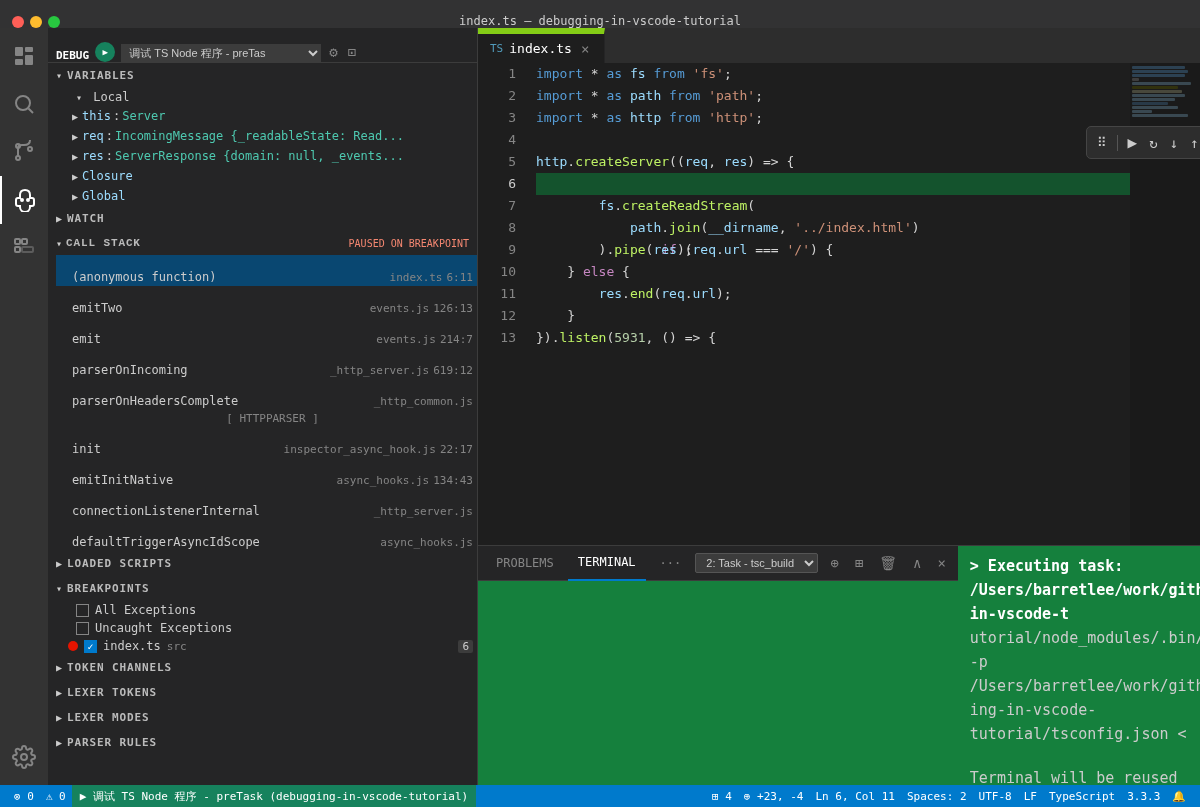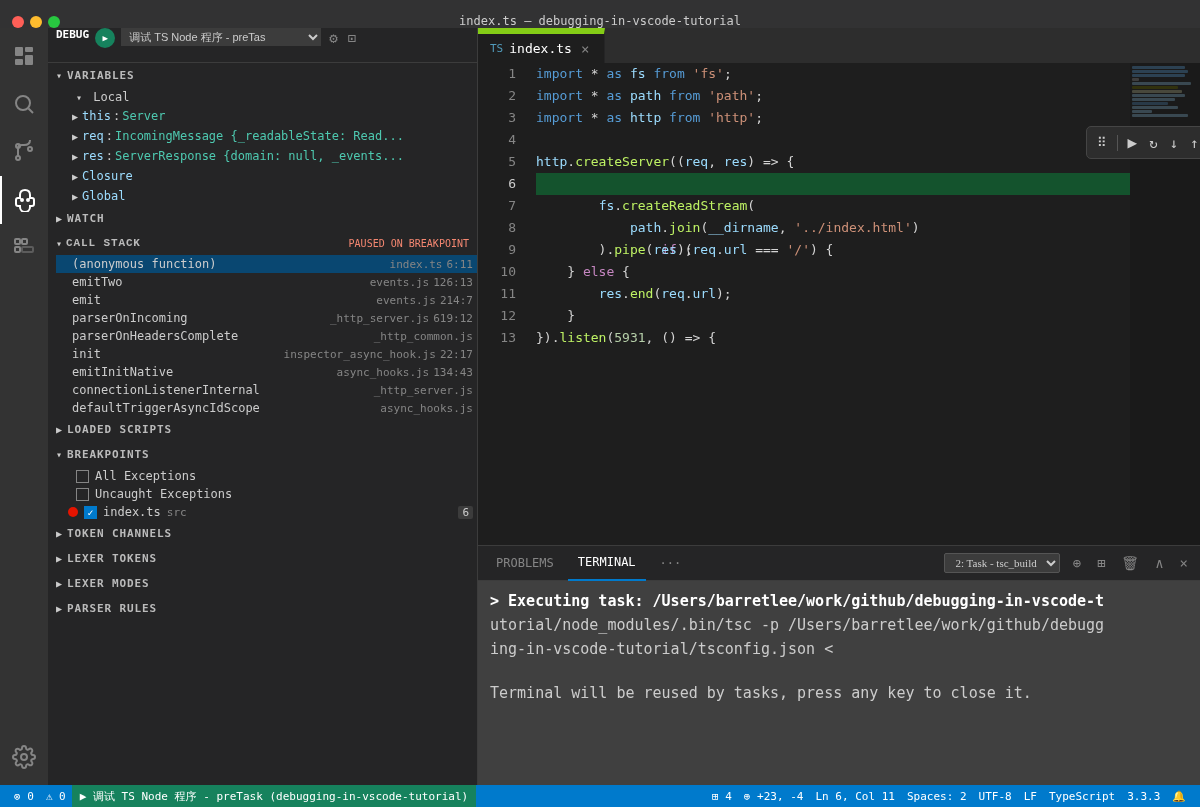--- a/index.html
+++ b/index.html
@@ -92,21 +92,21 @@
       flex-shrink: 0;
       overflow: hidden;
       border-right: 1px solid #3c3c3c;
     }
 
     
     .debug-toolbar {
       height: 35px;
       background: #252526;
       display: flex;
-      align-items: flex-start;
+      align-items: flex-end;
       padding: 0 8px;
       gap: 6px;
       border-bottom: 1px solid #3c3c3c;
       flex-shrink: 0;
     }
     .debug-label {
       color: #ffffff;
       font-size: 11px;
       font-weight: bold;
     }
@@ -198,21 +198,21 @@
     .local-arrow {
       font-size: 10px;
       color: #cccccc;
       margin-right: 4px;
     }
 
     .stack-item {
       display: flex;
       align-items: center;
       justify-content: space-between;
-      padding: 2px 4px 2px 16px;
+      padding: 15px 4px 2px 16px;
       font-size: 12px;
       cursor: pointer;
     }
     .stack-item.active { background: #094771; }
     .stack-name { color: #cccccc; flex: 1; }
     .stack-file { color: #858585; font-size: 11px; }
     .stack-line { color: #858585; font-size: 11px; margin-left: 4px; }
     .httpparser-label {
       color: #858585;
       font-size: 11px;
@@ -394,24 +394,24 @@
     .mm-line {
       height: 3px;
       margin: 1px 0;
       background: #555;
       border-radius: 1px;
     }
 
     
     .panel {
       height: 240px;
-      background: #404040;
+      background: #15803d;
       border-top: 1px solid #3c3c3c;
       display: flex;
-      flex-direction: column;
+      flex-direction: row;
       flex-shrink: 0;
     }
     .panel-tabs {
       height: 35px;
       background: #252526;
       display: flex;
       align-items: center;
       padding: 0 8px;
       gap: 4px;
       flex-shrink: 0;
@@ -443,21 +443,20 @@
       padding: 2px 4px;
     }
     .panel-select {
       background: #3c3c3c;
       color: #cccccc;
       border: 1px solid #555;
       font-size: 11px;
       padding: 2px 6px;
       border-radius: 2px;
       cursor: pointer;
-      font-family: Liberation Serif, serif;
     }
 
     .terminal-content {
       flex: 1;
       padding: 8px 12px;
       font-size: 15px;
       line-height: 1.6;
       color: #cccccc;
       overflow-y: auto;
       font-family: 'Menlo', 'Monaco', 'Consolas', monospace;
@@ -646,20 +645,21 @@
         </div>
         <div class="stack-item">
           <span class="stack-name">parserOnIncoming</span>
           <span class="stack-file">_http_server.js</span>
           <span class="stack-line">619:12</span>
         </div>
         <div class="stack-item">
           <span class="stack-name">parserOnHeadersComplete</span>
           <span class="stack-file">_http_common.js</span>
         </div>
+        <div class="httpparser-label">[ HTTPPARSER ]</div>
         <div class="stack-item">
           <span class="stack-name">init</span>
           <span class="stack-file">inspector_async_hook.js</span>
           <span class="stack-line">22:17</span>
         </div>
         <div class="stack-item">
           <span class="stack-name">emitInitNative</span>
           <span class="stack-file">async_hooks.js</span>
           <span class="stack-line">134:43</span>
         </div>

